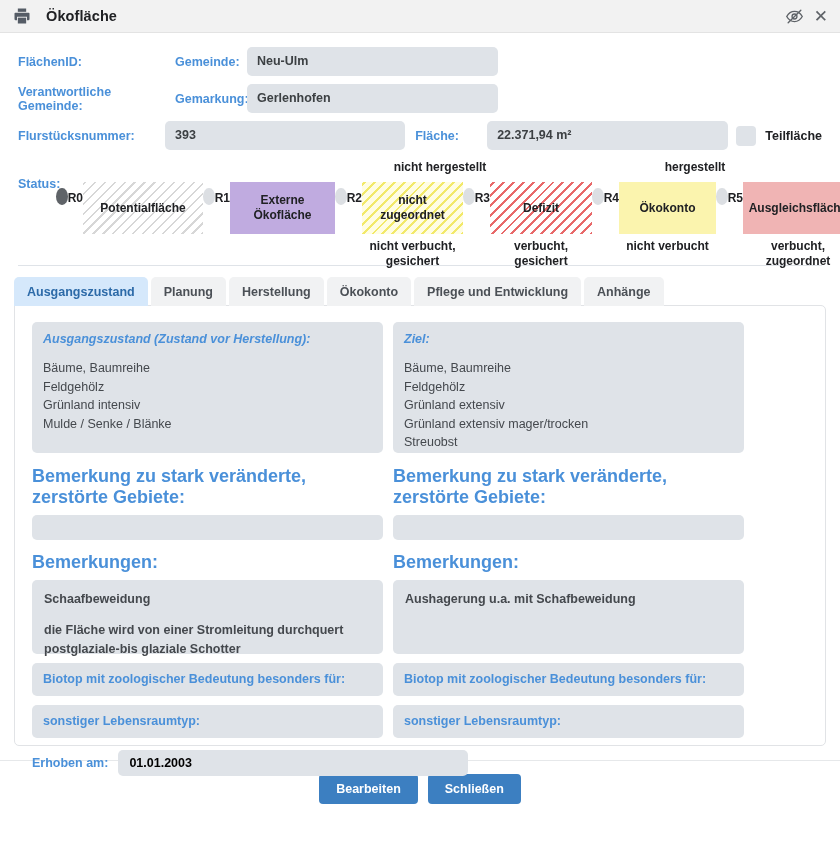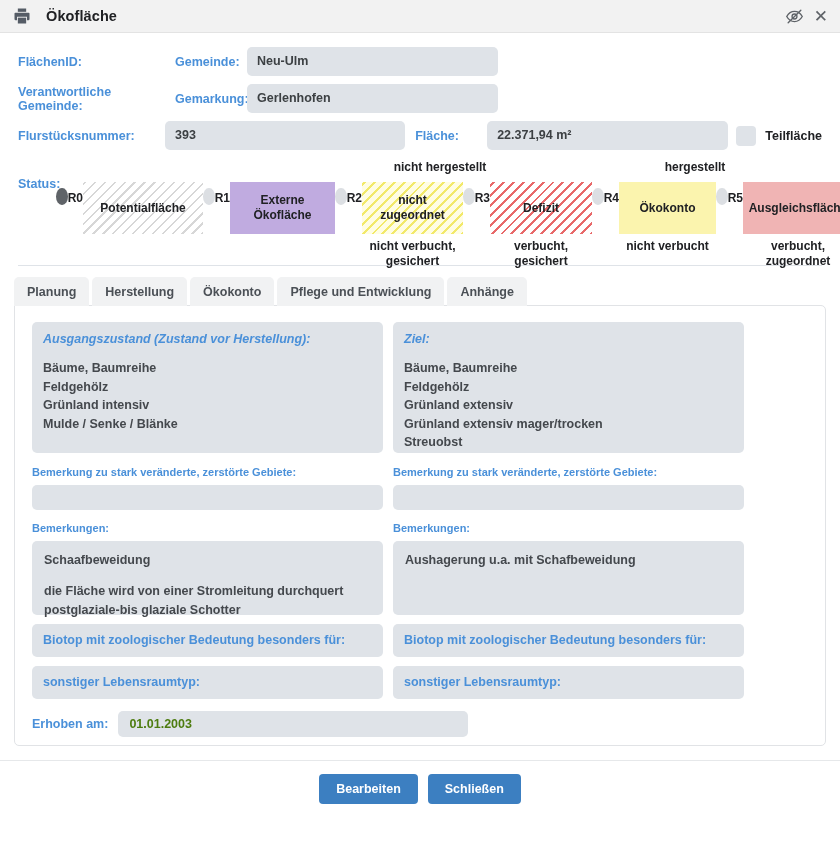--- a/index.html
+++ b/index.html
@@ -255,42 +255,42 @@
   
   .cols {
     display: flex;
     gap: 10px;
   }
   .col { width: 351px; flex: 0 0 auto; }
 
   .sec-label {
     color: #4a90d9;
     font-weight: bold;
-    font-size: 11px;
+    font-size: 18px;
     margin: 0 0 7px 0;
   }
   .box {
     background: #dfe3e8;
     border-radius: 5px;
     box-sizing: border-box;
   }
   .box-hdr {
     padding: 10px 11px 11px 11px;
     height: 131px;
   }
   .box-hdr .inner-title {
     color: #4a90d9;
     font-weight: bold;
     font-size: 12.5px;
     margin-bottom: 13px;
     font-style: italic;
   }
   .box-hdr .item {
     font-size: 12.5px;
-    font-weight: bold;
+    font-weight: normal;
     color: #44484d;
     line-height: 18.6px;
   }
   .box-empty {
     height: 25px;
     margin-bottom: 12px;
   }
   .box-note {
     height: 74px;
     padding: 10px 12px;
@@ -321,21 +321,21 @@
   .erhoben-field {
     background: #dfe3e8;
     border-radius: 5px;
     width: 350px;
     height: 26px;
     line-height: 26px;
     padding: 0 11px;
     box-sizing: border-box;
     font-size: 12.5px;
     font-weight: bold;
-    color: #4d7c0f;
+    color: #000000;
   }
 
   
   .footer-sep {
     height: 1px;
     background: #e6e8ea;
     margin: 14px 0 0 0;
   }
   .footer {
     display: flex;
@@ -469,20 +469,21 @@
       <div class="state-sub">verbucht,<br>zugeordnet</div>
     </div>
 
   </div>
 </div>
 
 <div class="hr-line"></div>
 
 <div class="tabs-wrap">
   <div class="tabs">
+    <div class="tab active">Ausgangszustand</div>
     <div class="tab">Planung</div>
     <div class="tab">Herstellung</div>
     <div class="tab">Ökokonto</div>
     <div class="tab">Pflege und Entwicklung</div>
     <div class="tab">Anhänge</div>
   </div>
 
   <div class="tab-panel">
     <div class="cols">
 

